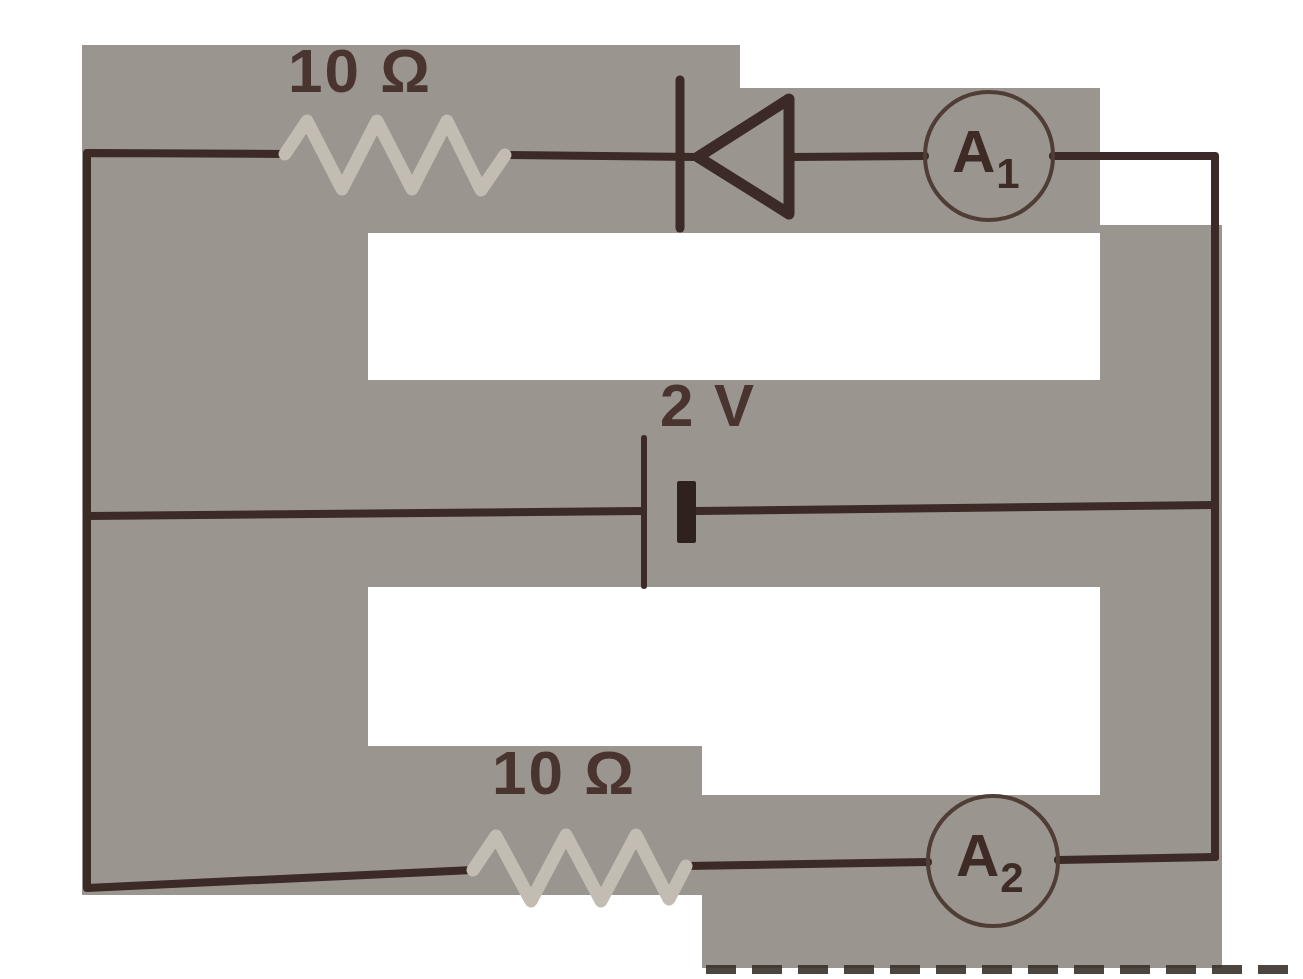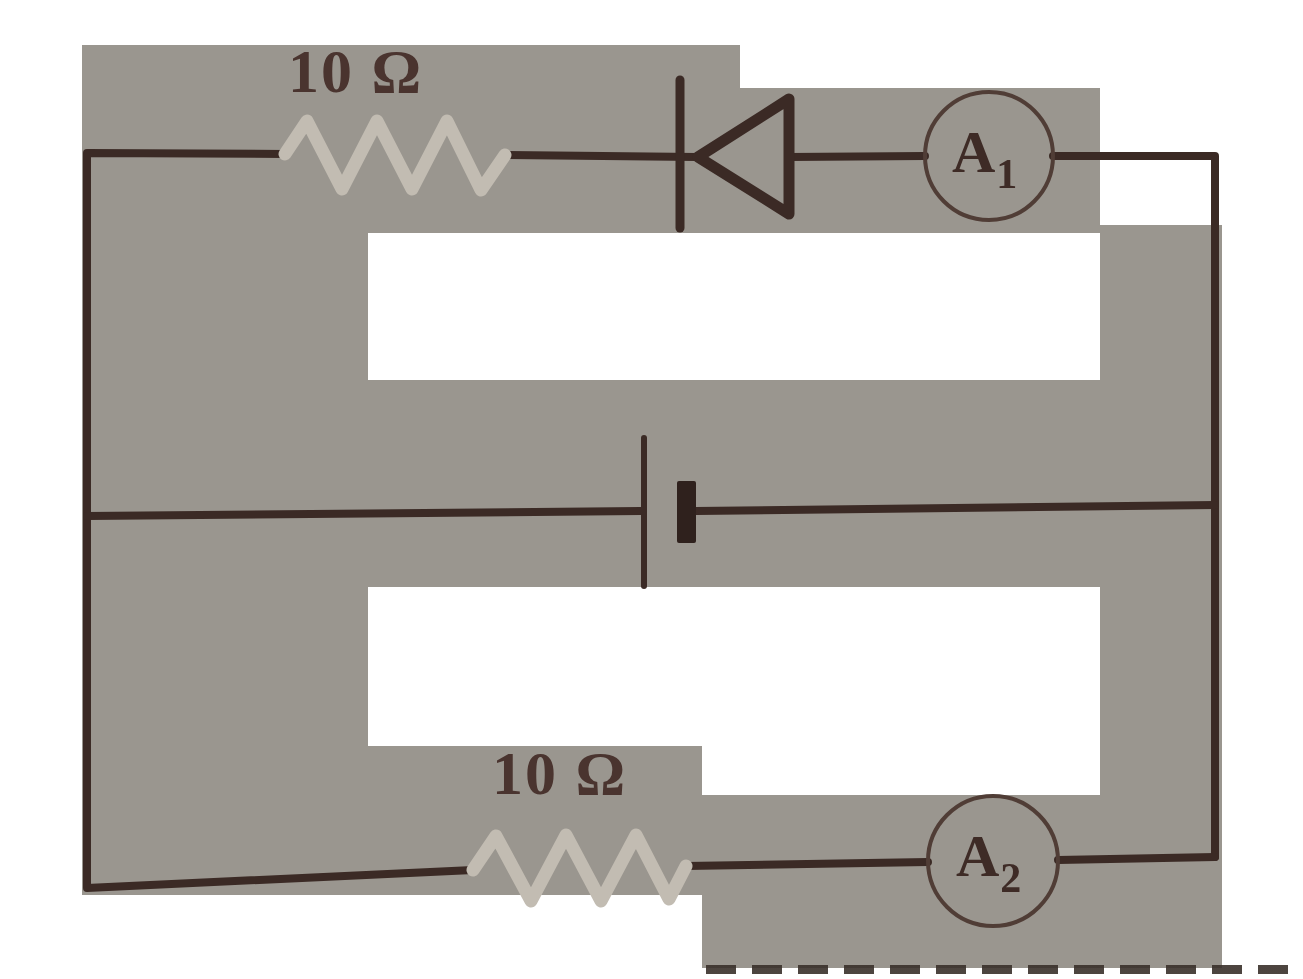--- a/index.html
+++ b/index.html
@@ -1,21 +1,21 @@
 <!DOCTYPE html>
 <html><head>
 <meta charset="utf-8">
 <style>
   html,body{margin:0;padding:0;background:#ffffff;}
   #fig{
     position:relative;
     width:1303px;height:979px;
     background:#ffffff;
     overflow:hidden;
-    font-family:Liberation Serif, serif;
+    font-family:Liberation Sans, sans-serif;
   }
   .patch{position:absolute;}
   .gray{background:#9a968f;}
   .white{background:#ffffff;}
   svg.circuit{position:absolute;left:0;top:0;pointer-events:none;}
   .lbl{
     position:absolute;
     color:#4a342f;
     font-weight:600;
     letter-spacing:2px;
@@ -93,20 +93,21 @@
       <path d="M 644,438 L 644,586" stroke="#3b2a25" stroke-width="6" stroke-linecap="round" fill="none"></path>
       <rect x="677" y="481" width="19" height="62" rx="2" fill="#2f211d"></rect>
     </g>
 
     <circle cx="989" cy="156" r="64" stroke="#503d36" stroke-width="4" fill="none"></circle>
     <circle cx="993" cy="861" r="65" stroke="#503d36" stroke-width="4" fill="none"></circle>
   </svg>
 
   <div class="lbl" style="left:288px;top:40px;font-size:62px;">10 Ω</div>
 
+  <div class="lbl" style="left:660px;top:376px;font-size:60px;">2 V</div>
 
   <div class="lbl" style="left:492px;top:742px;font-size:62px;">10 Ω</div>
 
   <div class="ammeter-label" style="left:952px;top:122px;">
     <span class="am-letter">A</span>
       <span class="am-sub">1</span>
   </div>
 
   <div class="ammeter-label" style="left:956px;top:826px;">
     <span class="am-letter">A</span>

